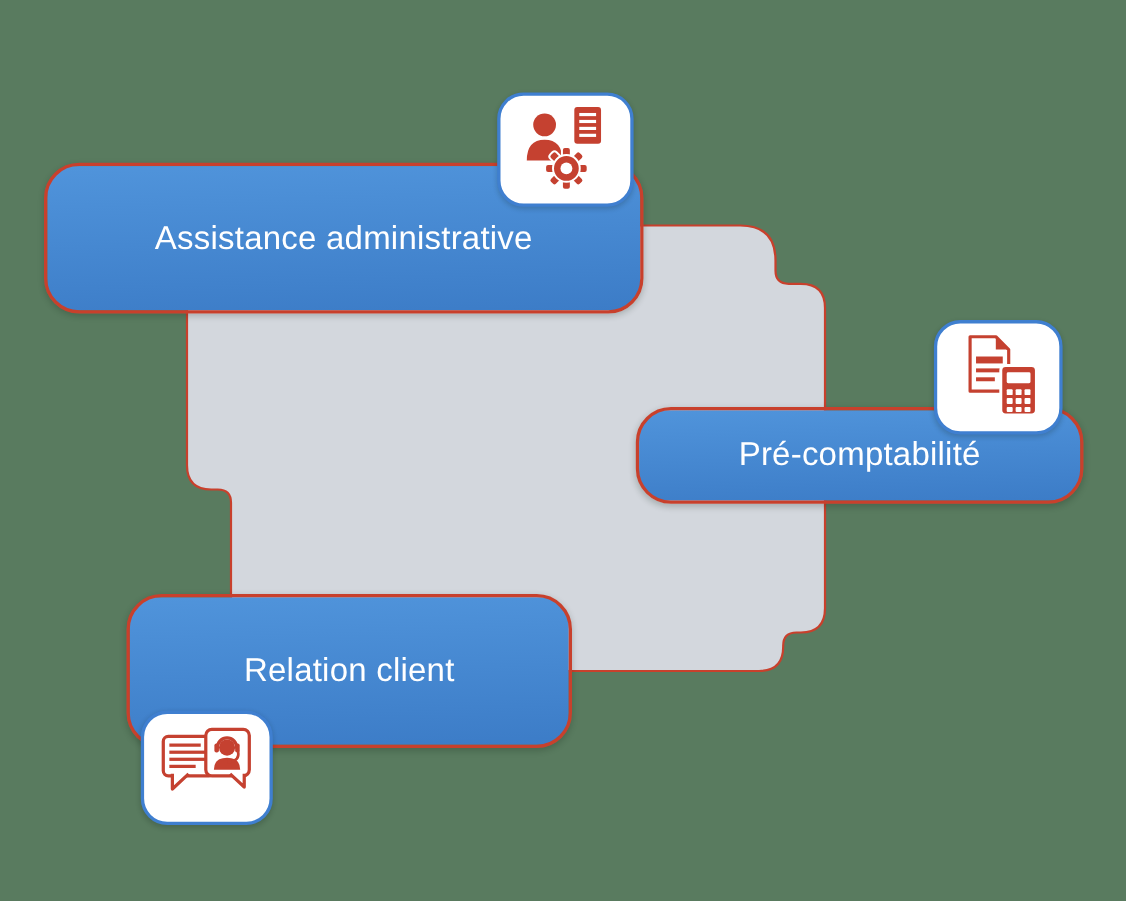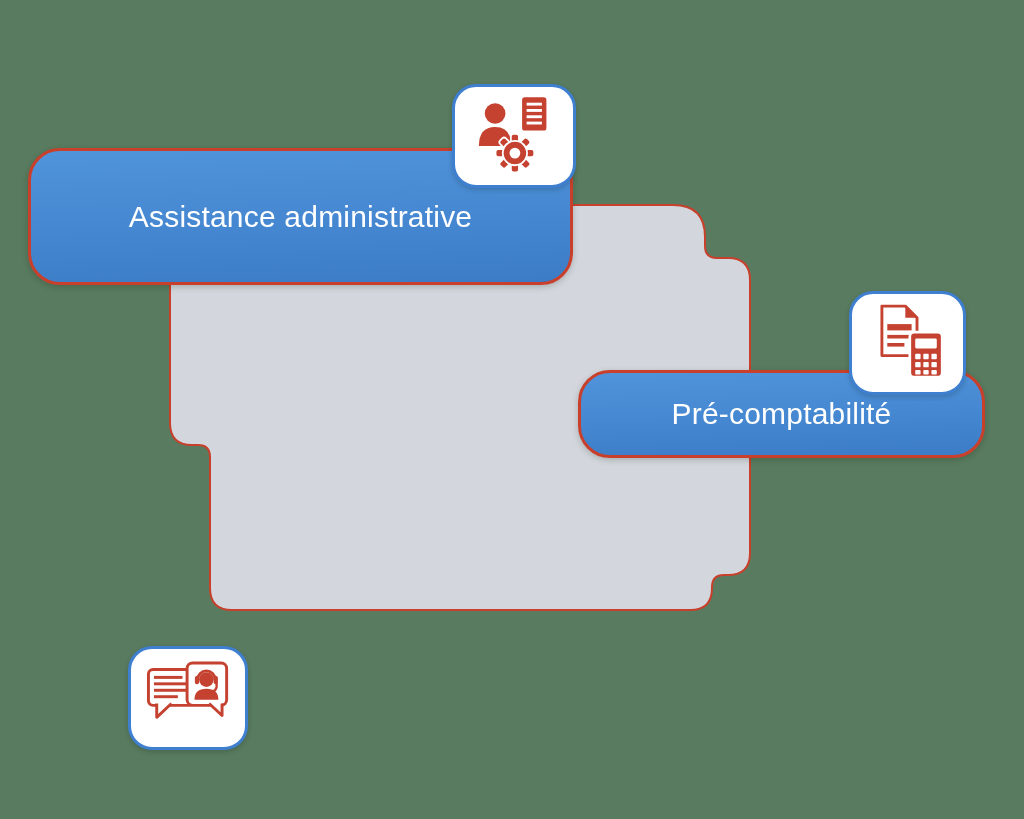--- a/index.html
+++ b/index.html
@@ -37,21 +37,21 @@
     align-items: center;
     justify-content: center;
     box-shadow: 0 2px 6px rgba(15, 30, 20, 0.22);
   }
   .banner-label {
     color: var(--label-color, #ffffff);
     font-size: 30px;
     letter-spacing: 0.2px;
     white-space: nowrap;
   }
-  #banner-assistance { left: 28px;  top: 148px; width: 545px; height: 137px; }
+  #banner-assistance { left: 40px;  top: 148px; width: 545px; height: 137px; }
   #banner-precompta  { left: 578px; top: 370px; width: 407px; height: 88px; }
   #banner-relation   { left: 115px; top: 540px; width: 405px; height: 140px; }
 
   .icon-badge {
     position: absolute;
     z-index: 3;
     box-sizing: border-box;
     background: #ffffff;
     border: 3px solid var(--icon-border, #3f7fd0);
     border-radius: 24px;
@@ -82,20 +82,23 @@
   </svg>
 
   <div class="banner" id="banner-assistance">
     <span class="banner-label">Assistance administrative</span>
   </div>
 
   <div class="banner" id="banner-precompta">
     <span class="banner-label">Pré-comptabilité</span>
   </div>
 
+  <div class="banner" id="banner-relation">
+    <span class="banner-label">Relation client</span>
+  </div>
 
   <div class="icon-badge" id="icon-assistance">
     <svg width="92" height="90" viewBox="0 0 100 100">
 
       <circle cx="29" cy="25" r="11.5" class="g-fill"></circle>
       <path d="M 11 61 Q 11 40 29 40 Q 47 40 47 61 Z" class="g-fill"></path>
 
       <rect x="59" y="7" width="27" height="37" rx="3" class="g-fill"></rect>
       <rect x="64" y="13" width="17" height="3.2" class="g-white"></rect>
       <rect x="64" y="20" width="17" height="3.2" class="g-white"></rect>

